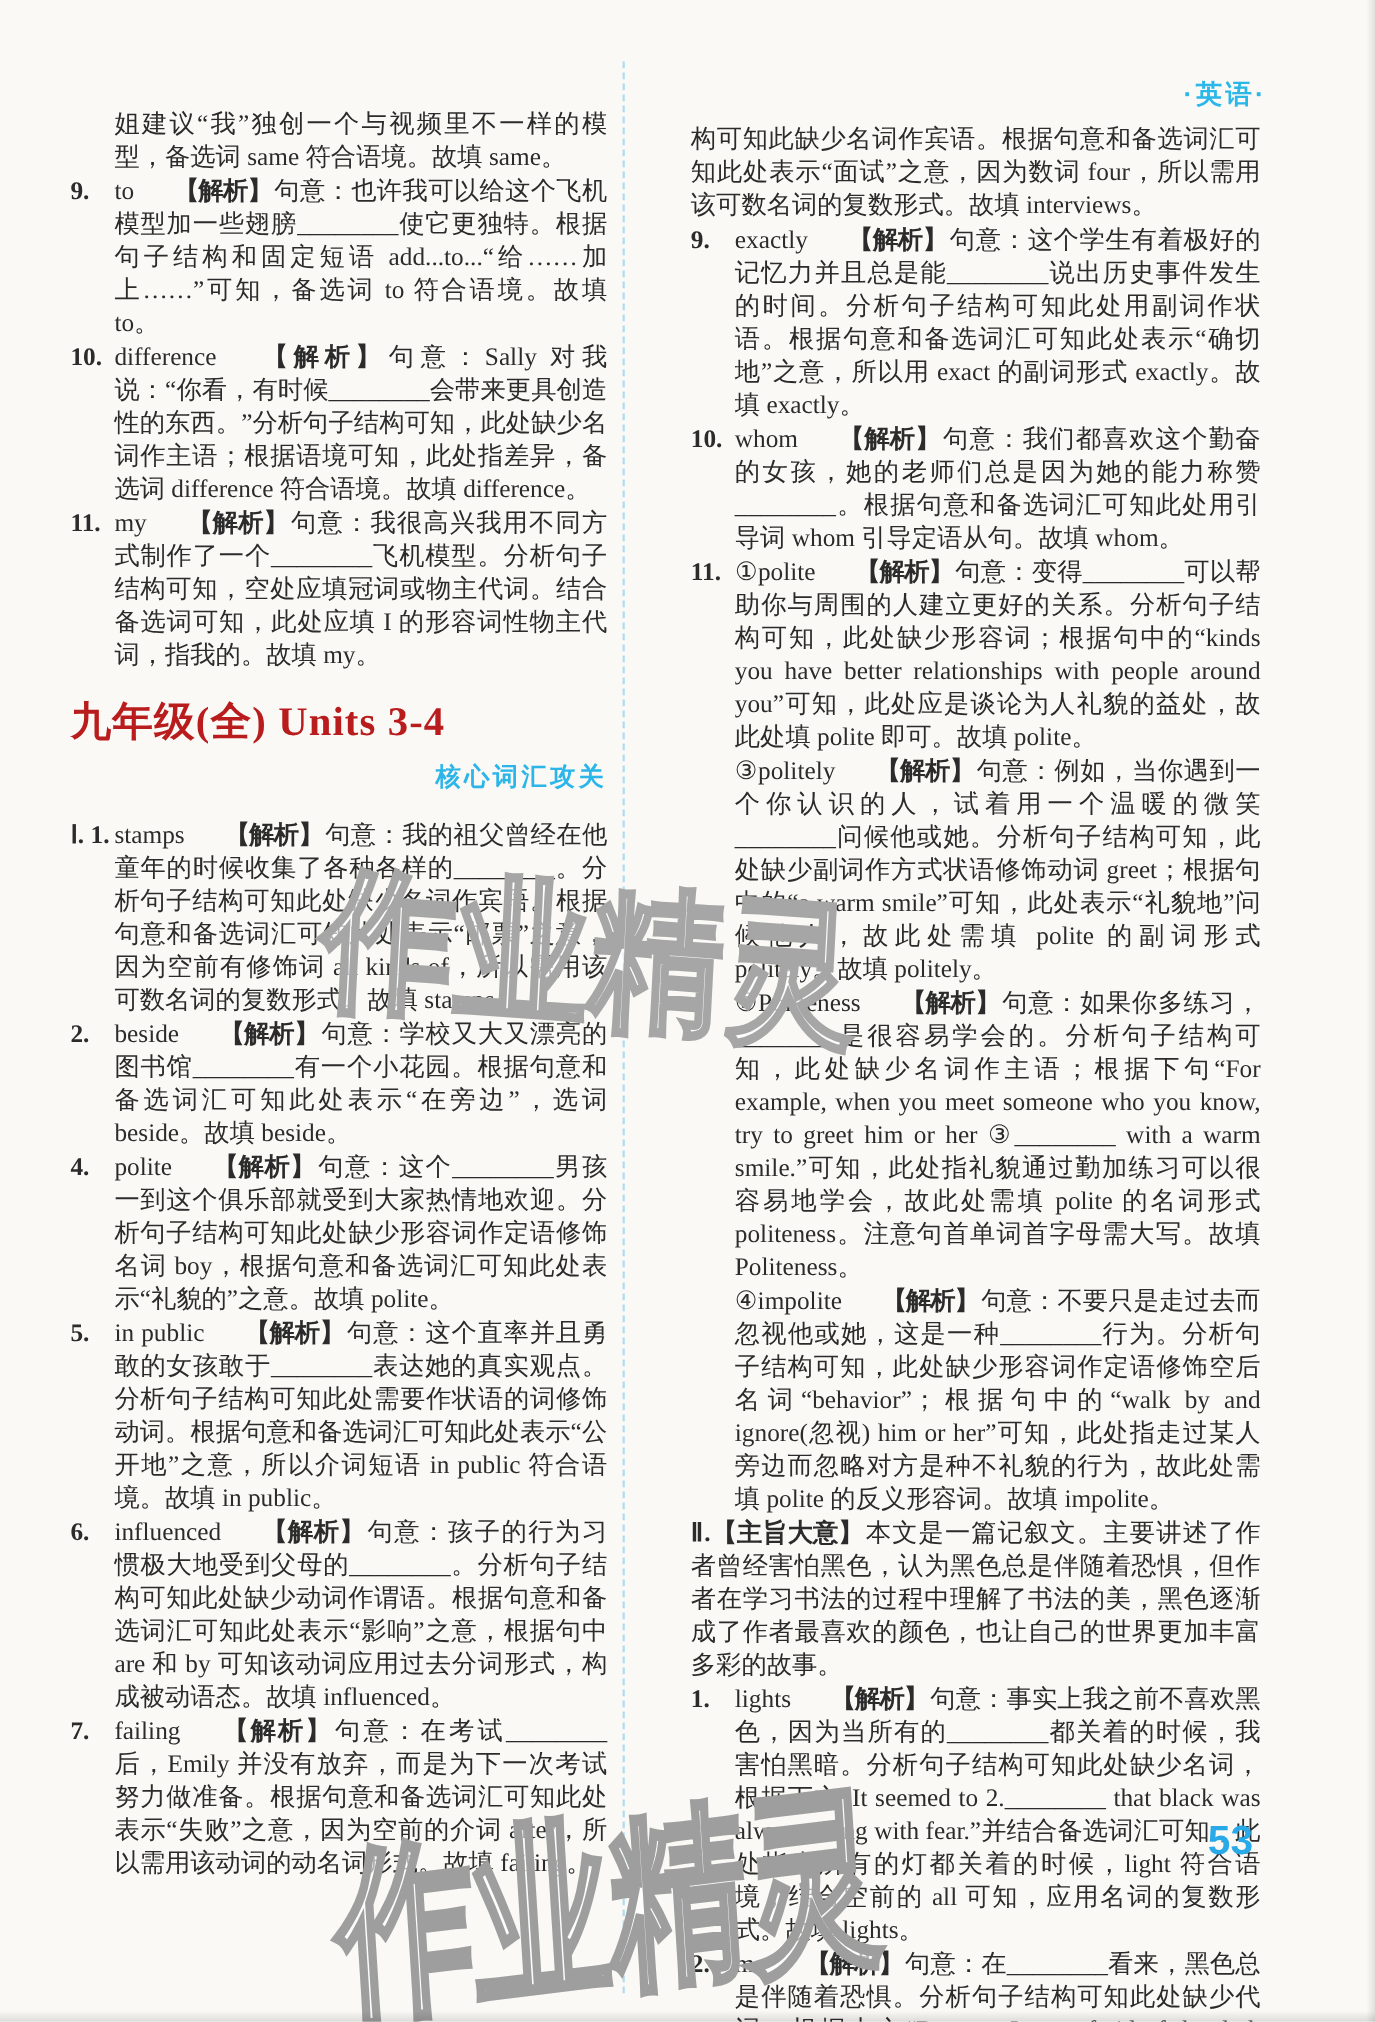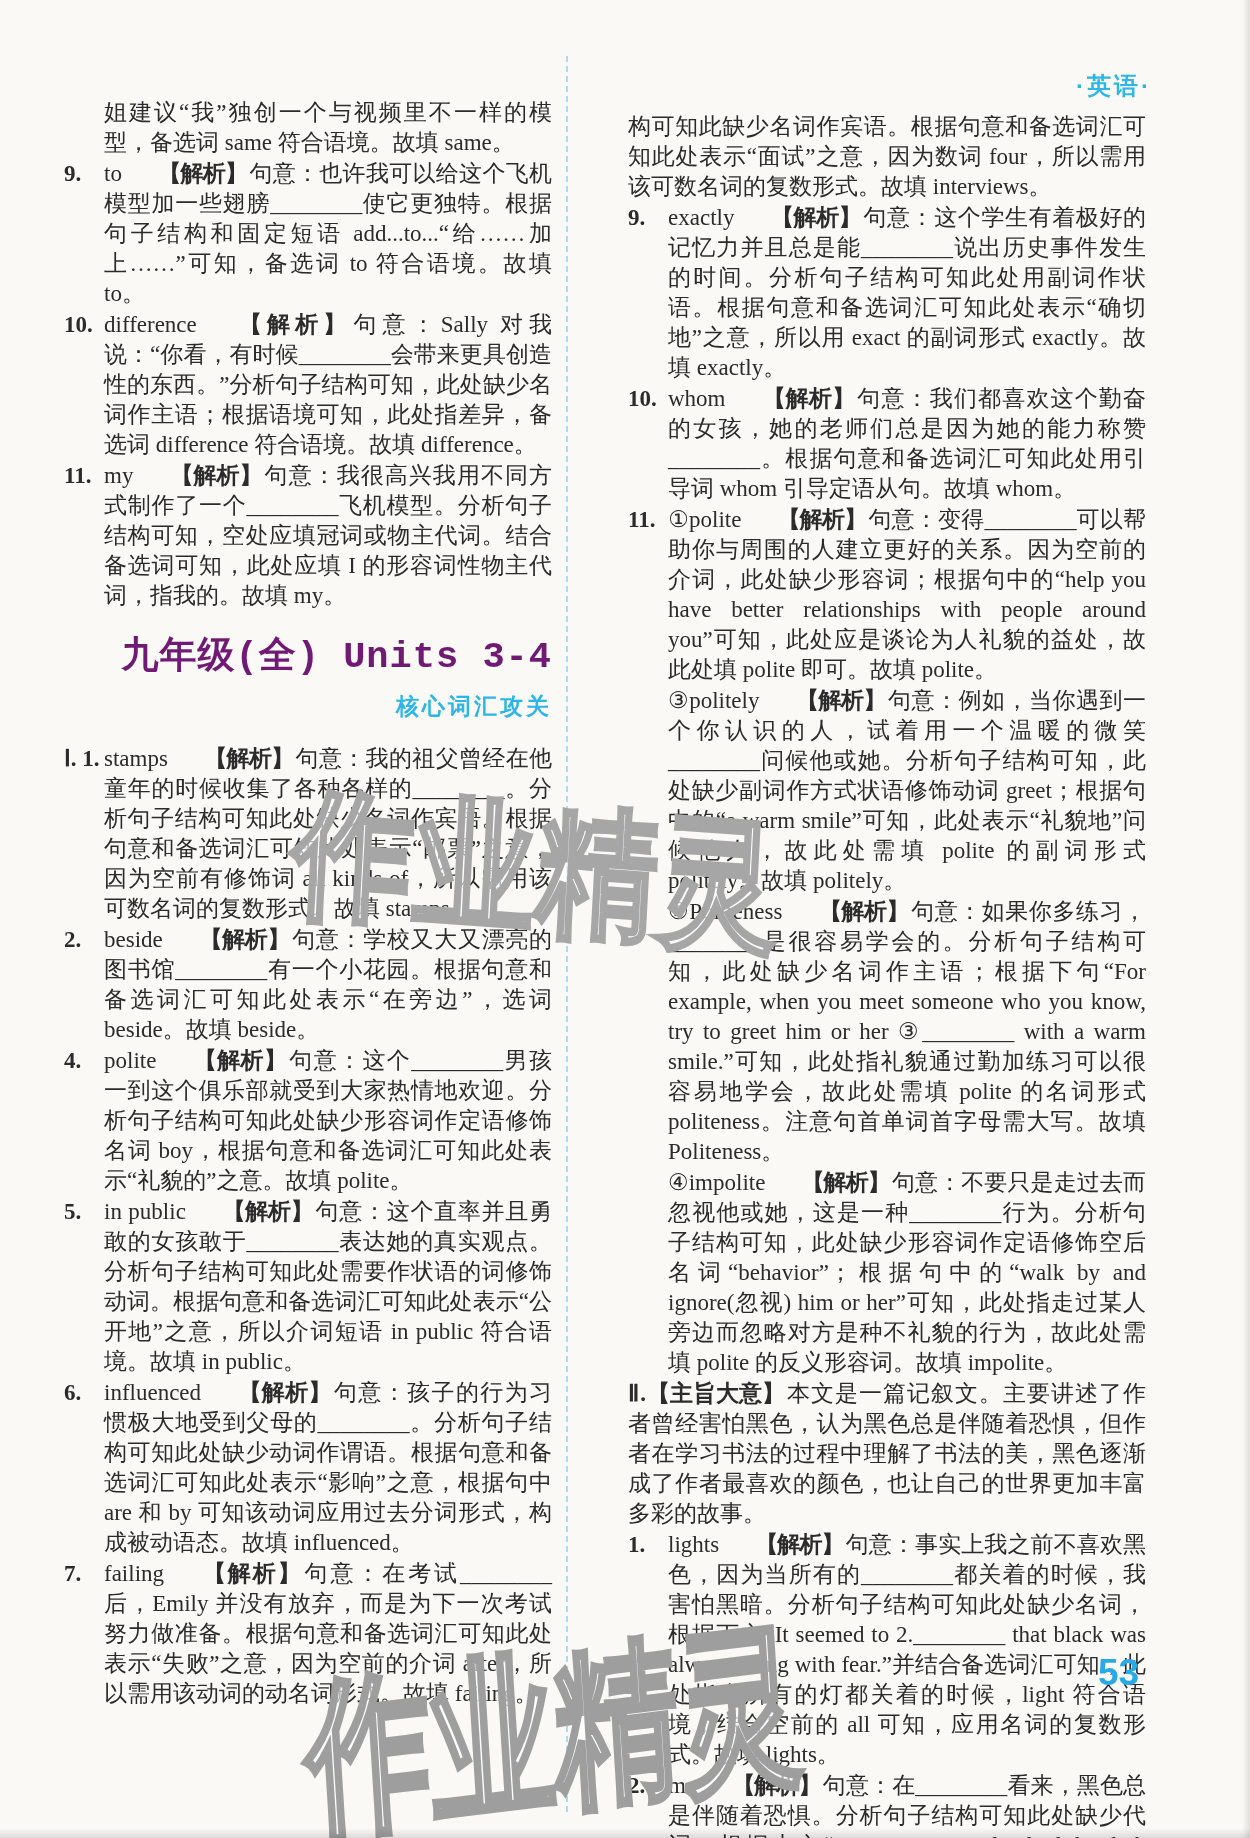--- a/index.html
+++ b/index.html
@@ -13,22 +13,22 @@
   .col-left  { left:64px;  top:98px;  width:488px; }
   .col-right { left:628px; top:112px; width:518px; }
   p { margin:0; }
   .hang { padding-left:40px; }
   .item { padding-left:40px; }
   .num  { display:inline-block; min-width:40px; margin-left:-40px; font-weight:bold; }
   .numflat { font-weight:bold; }
   .word { margin-right:36px; }
   .lbl  { font-family:"Liberation Sans", sans-serif; font-weight:bold; margin-right:2px; letter-spacing:-1px; }
   .sec-title {
-    text-align:right; font-size:37px; line-height:44px; font-weight:bold;
-    font-family:Liberation Mono, monospace; color:#701a75;
+    text-align:left; font-size:37px; line-height:44px; font-weight:bold;
+    font-family:Liberation Serif, serif; color:#b91c1c;
     margin:24px 0 12px 0; letter-spacing:1px; padding-left:0;
   }
   .sec-sub {
     text-align:right; font-size:23px; line-height:34px; font-weight:bold;
     font-family:Liberation Mono, monospace; color:#2bb5e8;
     margin:0 0 18px 0; letter-spacing:3px; padding-left:0;
   }
   .page-header {
     position:absolute; left:1044px; top:70px; width:140px; text-align:center;
     font-family:"Liberation Sans", sans-serif; font-weight:bold;
@@ -106,21 +106,21 @@
 
   <p class="item">
     <span class="num">9.</span><span class="word">exactly</span><span class="lbl">【解析】</span><span>句意：这个学生有着极好的记忆力并且总是能________说出历史事件发生的时间。分析句子结构可知此处用副词作状语。根据句意和备选词汇可知此处表示“确切地”之意，所以用 exact 的副词形式 exactly。故填 exactly。</span>
   </p>
   <p class="item">
     <span class="num">10.</span><span class="word">whom</span><span class="lbl">【解析】</span><span>句意：我们都喜欢这个勤奋的女孩，她的老师们总是因为她的能力称赞________。根据句意和备选词汇可知此处用引导词 whom 引导定语从句。故填 whom。</span>
   </p>
 
   <div class="item">
     <p>
-      <span class="num">11.</span><span class="word">①polite</span><span class="lbl">【解析】</span><span>句意：变得________可以帮助你与周围的人建立更好的关系。因为空前的介词，此处缺少形容词；根据句中的“help you have better relationships with people around you”可知，此处应是谈论为人礼貌的益处，故此处填 polite 即可。故填 polite。</span>
+      <span class="num">11.</span><span class="word">①polite</span><span class="lbl">【解析】</span><span>句意：变得________可以帮助你与周围的人建立更好的关系。分析句子结构可知，此处缺少形容词；根据句中的“kinds you have better relationships with people around you”可知，此处应是谈论为人礼貌的益处，故此处填 polite 即可。故填 polite。</span>
     </p>
     <p>
       <span class="word">③politely</span><span class="lbl">【解析】</span><span>句意：例如，当你遇到一个你认识的人，试着用一个温暖的微笑________问候他或她。分析句子结构可知，此处缺少副词作方式状语修饰动词 greet；根据句中的“a warm smile”可知，此处表示“礼貌地”问候他人，故此处需填 polite 的副词形式 politely。故填 politely。</span>
     </p>
     <p>
       <span class="word">②Politeness</span><span class="lbl">【解析】</span><span>句意：如果你多练习，________是很容易学会的。分析句子结构可知，此处缺少名词作主语；根据下句“For example, when you meet someone who you know, try to greet him or her ③________ with a warm smile.”可知，此处指礼貌通过勤加练习可以很容易地学会，故此处需填 polite 的名词形式 politeness。注意句首单词首字母需大写。故填 Politeness。</span>
     </p>
     <p>
       <span class="word">④impolite</span><span class="lbl">【解析】</span><span>句意：不要只是走过去而忽视他或她，这是一种________行为。分析句子结构可知，此处缺少形容词作定语修饰空后名词“behavior”；根据句中的“walk by and ignore(忽视) him or her”可知，此处指走过某人旁边而忽略对方是种不礼貌的行为，故此处需填 polite 的反义形容词。故填 impolite。</span>
     </p>

